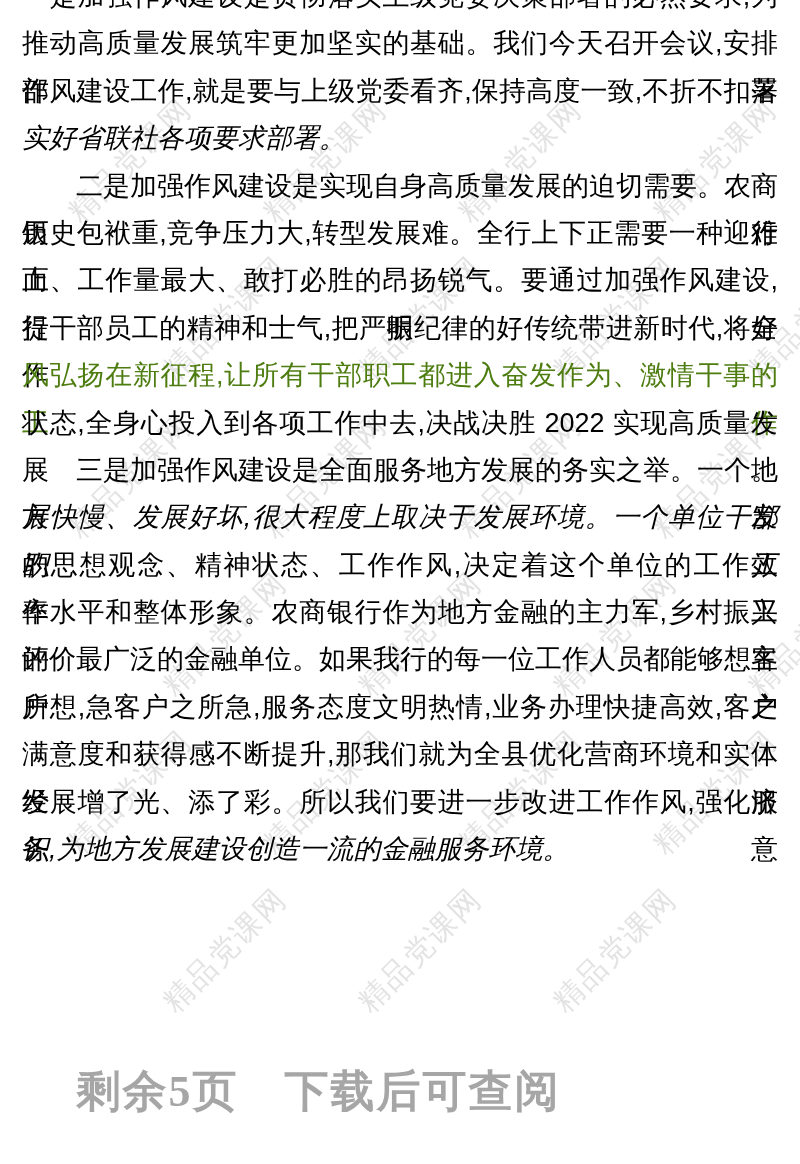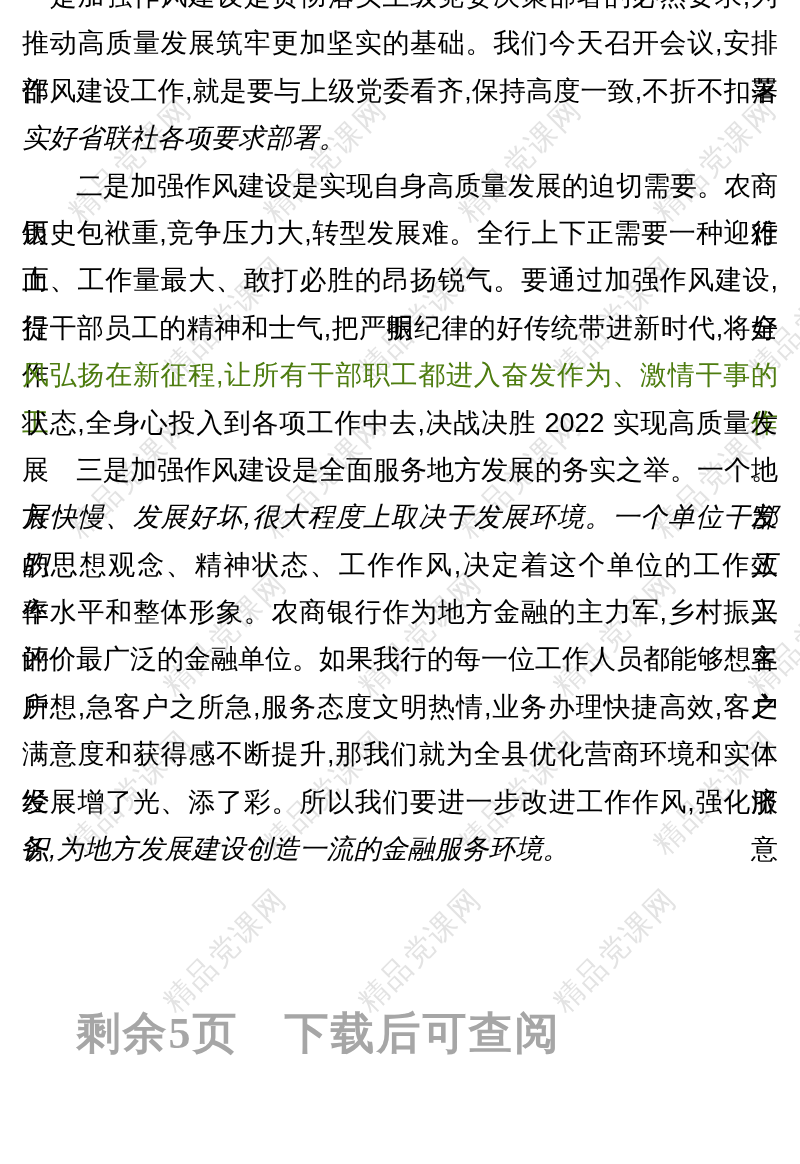--- a/index.html
+++ b/index.html
@@ -49,21 +49,21 @@
     text-align-last: justify;
   }
   .line.short {
     text-align: left;
     font-style: italic;
   }
   .footer-banner {
     position: absolute;
     left: 0;
     width: 637px;
-    top: 1008px;
+    top: 1066px;
     text-align: center;
     z-index: 1;
     font-family: "Liberation Serif", serif;
     font-weight: 700;
     font-size: 44px;
     line-height: 52px;
     letter-spacing: 2px;
     white-space: nowrap;
   }
   .footer-banner .gap {

